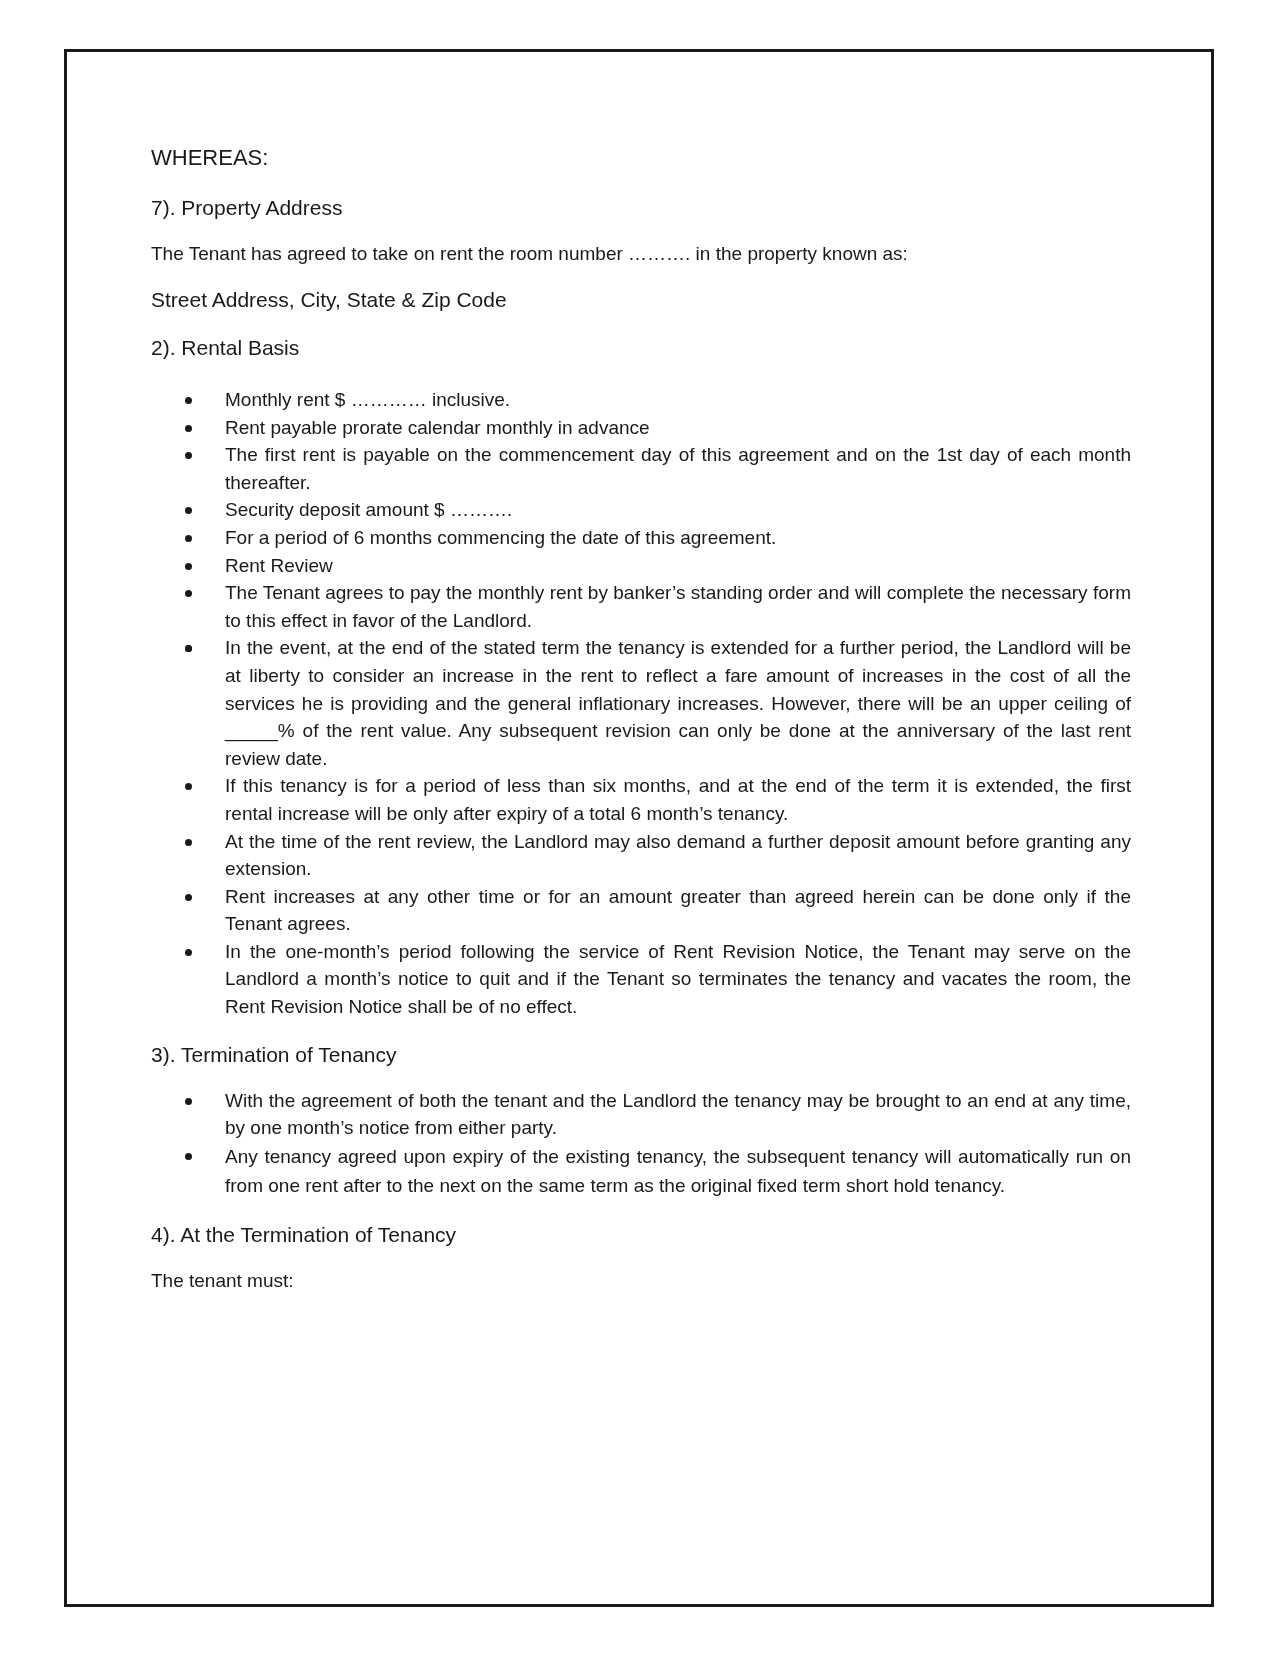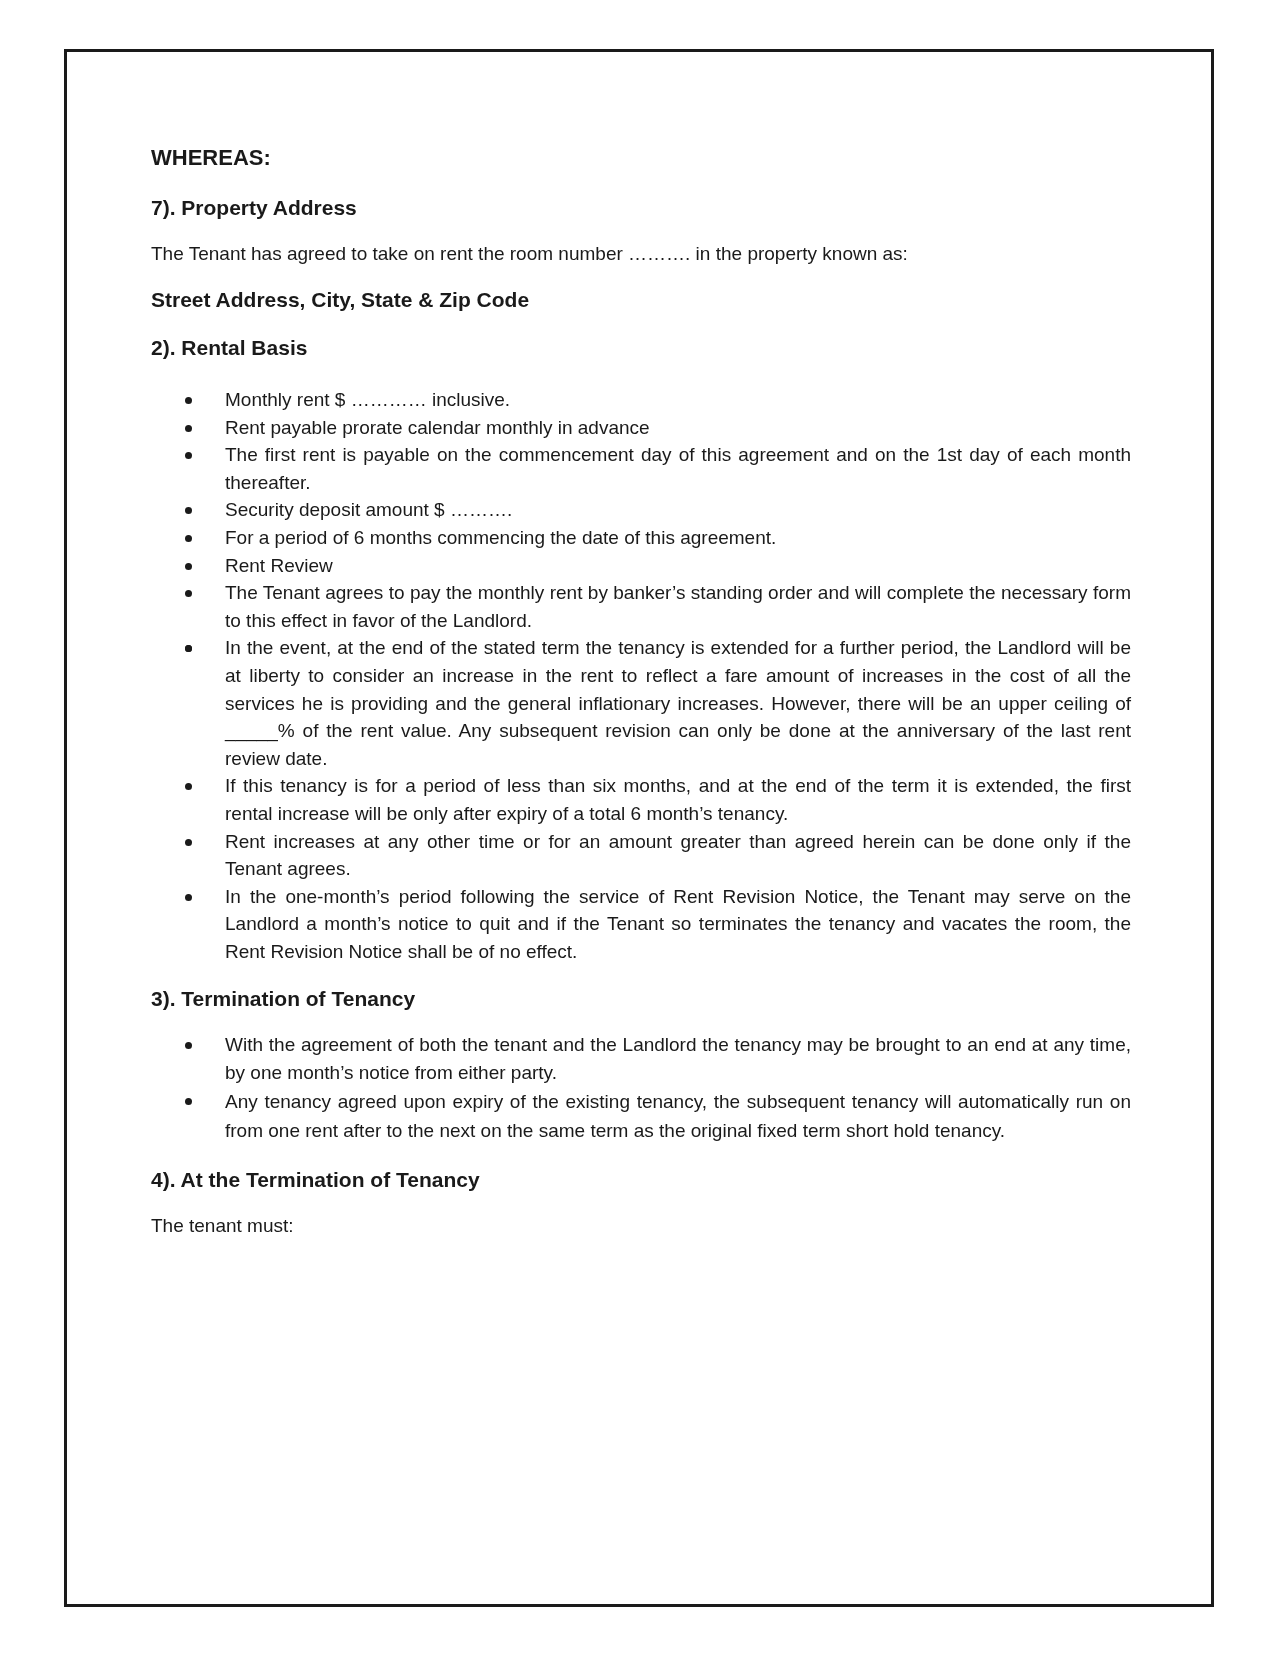--- a/index.html
+++ b/index.html
@@ -2,21 +2,21 @@
 <html><head>
   <meta charset="utf-8">
   <style>
     html, body { margin: 0; padding: 0; background: #ffffff; }
     body { width: 1280px; height: 1656px; position: relative; font-family: "Liberation Sans", sans-serif; color: #1a1a1a; }
     .page-border {
       position: absolute; left: 64px; top: 49px; width: 1150px; height: 1558px;
       border: 3px solid #1a1a1a; box-sizing: border-box;
     }
     .content { position: absolute; left: 151px; top: 144px; width: 980px; }
-    .h { font-weight: bold; font-size: 21px; margin: 0; line-height: 28px; }
+    .h { font-weight: normal; font-size: 21px; margin: 0; line-height: 28px; }
     .h-main { font-size: 22px; margin-bottom: 22px; }
     .p { font-size: 19px; margin: 0; line-height: 28px; }
     .sec { margin-bottom: 20px; }
     ul.bullets { list-style: none; margin: 0; padding: 0 0 0 74px; }
     ul.bullets li { position: relative; font-size: 19px; line-height: 27.6px; text-align: justify; }
     ul.bullets li .dot {
       position: absolute; left: -40px; top: 11px; width: 7px; height: 7px; border-radius: 50%; background: #1a1a1a;
     }
   </style>
 </head>
@@ -39,20 +39,21 @@
       <li><span class="dot"></span><span>Monthly rent $ ………… inclusive.</span></li>
       <li><span class="dot"></span><span>Rent payable prorate calendar monthly in advance</span></li>
       <li><span class="dot"></span><span>The first rent is payable on the commencement day of this agreement and on the 1st day of each month thereafter.</span></li>
       <li><span class="dot"></span><span>Security deposit amount $ ……….</span></li>
       <li><span class="dot"></span><span>For a period of 6 months commencing the date of this agreement.</span></li>
       <li><span class="dot"></span><span>Rent Review</span></li>
       <li><span class="dot"></span><span>The Tenant agrees to pay the monthly rent by banker’s standing order and will complete the necessary form to this effect in favor of the Landlord.</span></li>
       <li><span class="dot"></span></li>
       <li><span class="dot"></span><span>In the event, at the end of the stated term the tenancy is extended for a further period, the Landlord will be at liberty to consider an increase in the rent to reflect a fare amount of increases in the cost of all the services he is providing and the general inflationary increases. However, there will be an upper ceiling of _____% of the rent value. Any subsequent revision can only be done at the anniversary of the last rent review date.</span></li>
       <li><span class="dot"></span><span>If this tenancy is for a period of less than six months, and at the end of the term it is extended, the first rental increase will be only after expiry of a total 6 month’s tenancy.</span></li>
+      <li><span class="dot"></span><span>At the time of the rent review, the Landlord may also demand a further deposit amount before granting any extension.</span></li>
       <li><span class="dot"></span><span>Rent increases at any other time or for an amount greater than agreed herein can be done only if the Tenant agrees.</span></li>
       <li><span class="dot"></span><span>In the one-month’s period following the service of Rent Revision Notice, the Tenant may serve on the Landlord a month’s notice to quit and if the Tenant so terminates the tenancy and vacates the room, the Rent Revision Notice shall be of no effect.</span></li>
     </ul>
   </div>
 
   <div class="sec">
     <p class="h" style="margin-bottom:18px">3). Termination of Tenancy</p>
     <ul class="bullets">
       <li><span class="dot"></span><span>With the agreement of both the tenant and the Landlord the tenancy may be brought to an end at any time, by one month’s notice from either party.</span></li>
       <li style="line-height:29.5px"><span class="dot"></span><span>Any tenancy agreed upon expiry of the existing tenancy, the subsequent tenancy will automatically run on from one rent after to the next on the same term as the original fixed term short hold tenancy.</span></li>

